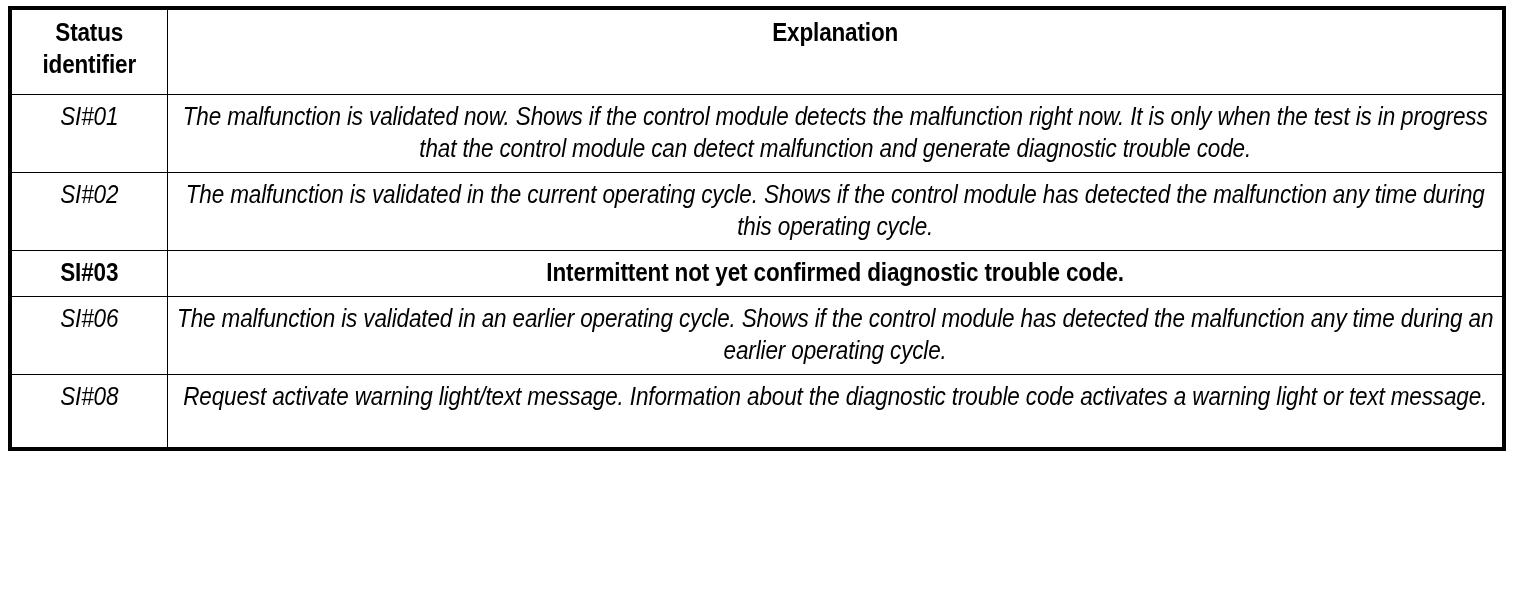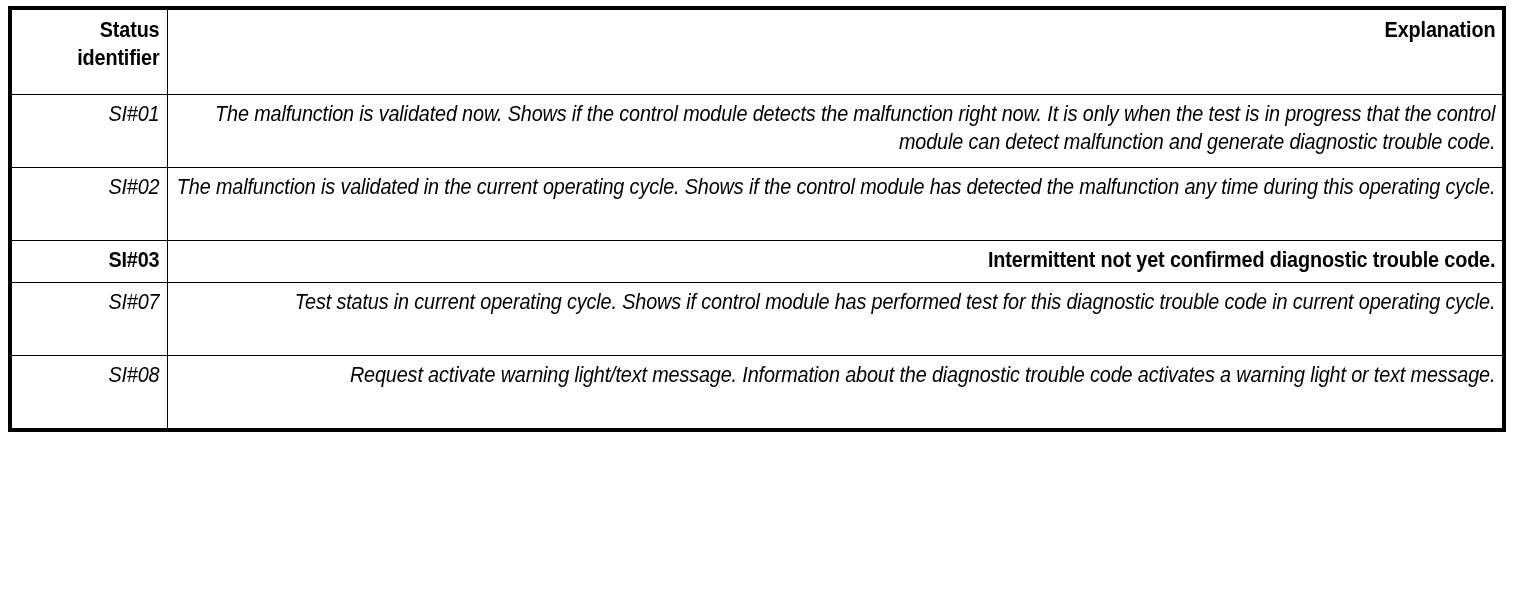--- a/index.html
+++ b/index.html
@@ -38,23 +38,23 @@
     background: #ffffff;
   }
 
   table.status-table col.col-id { width: 157px; }
   table.status-table col.col-exp { width: 1337px; }
 
   table.status-table td,
   table.status-table th {
     border: 1px solid #000000;
     vertical-align: top;
-    text-align: right;
+    text-align: center;
     padding: 5px 7px 8px 7px;
-    font-size: 22px;
+    font-size: 25px;
     line-height: 1.28;
     font-weight: normal;
     font-stretch: condensed;
     letter-spacing: -0.15px;
   }
 
   
   .squeeze {
     display: block;
     transform: scaleX(0.90);
@@ -120,29 +120,29 @@
           <td class="cell-id">
             <span class="squeeze">SI#03</span>
           </td>
           <td class="cell-exp">
             <span class="squeeze">Intermittent not yet confirmed diagnostic trouble code.</span>
           </td>
         </tr>
 
 
 
-
         <tr class="r-tall">
           <td class="cell-id">
-            <span class="squeeze">SI#07</span>
+            <span class="squeeze">SI#06</span>
           </td>
           <td class="cell-exp">
-            <span class="squeeze">Test status in current operating cycle. Shows if control module has performed test for this diagnostic trouble code in current operating cycle.</span>
+            <span class="squeeze">The malfunction is validated in an earlier operating cycle. Shows if the control module has detected the malfunction any time during an earlier operating cycle.</span>
           </td>
         </tr>
+
 
         <tr class="r-tall">
           <td class="cell-id">
             <span class="squeeze">SI#08</span>
           </td>
           <td class="cell-exp">
             <span class="squeeze">Request activate warning light/text message. Information about the diagnostic trouble code activates a warning light or text message.</span>
           </td>
         </tr>
 

